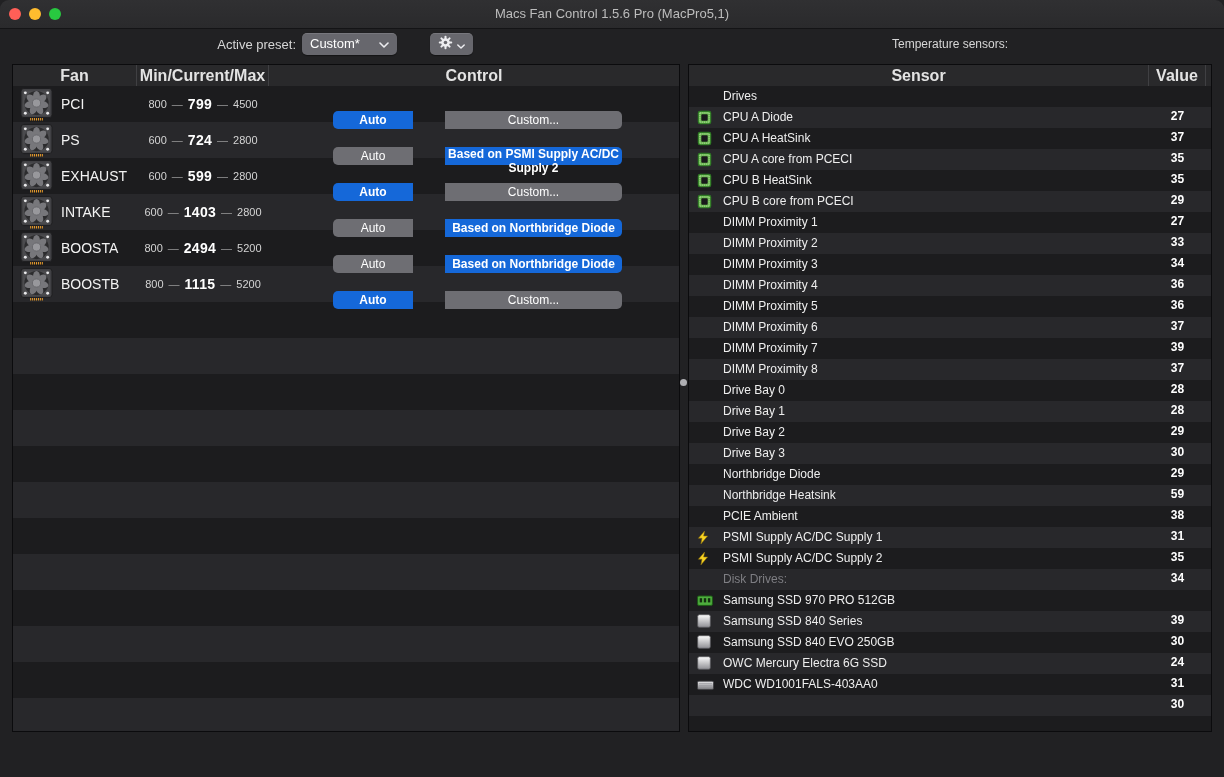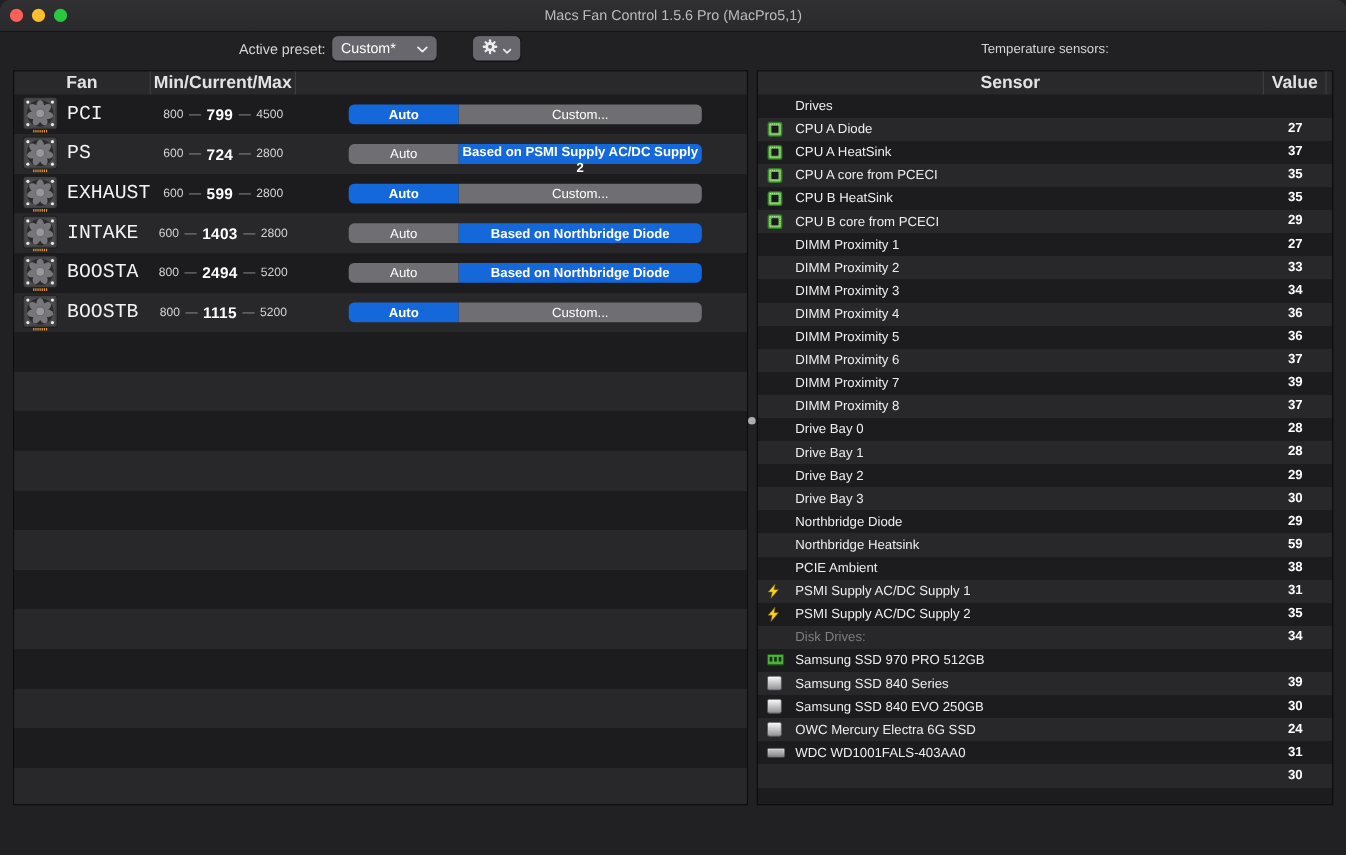--- a/index.html
+++ b/index.html
@@ -36,28 +36,28 @@
   .thead{position:relative;height:21px;background:#29292b;border-bottom:1px solid #111113;}
   .th{position:absolute;top:0;height:21px;line-height:21px;text-align:center;
     font-size:16px;font-weight:700;color:#e3e3e3;box-sizing:border-box;}
   .th.div{border-right:1px solid #404043;}
   .tbody{position:absolute;left:0;right:0;top:21px;bottom:0;overflow:hidden;}
   #fan-body{background:repeating-linear-gradient(180deg,#1c1c1e 0 36px,#28282b 36px 72px);}
   #sensor-body{background:repeating-linear-gradient(180deg,#1c1c1e 0 21px,#28282b 21px 42px);}
   
   .fan-row{position:relative;height:36px;}
   .fan-icon{position:absolute;left:7px;top:1px;width:33px;height:34px;}
-  .fan-name{position:absolute;left:48px;top:0;line-height:36px;font-size:18px;color:#f2f2f2;font-family:Liberation Mono, monospace;}
+  .fan-name{position:absolute;left:48px;top:0;line-height:36px;font-size:14px;color:#f2f2f2;}
   .rpm{position:absolute;left:122px;width:136px;height:36px;display:flex;align-items:center;
     justify-content:center;gap:5px;}
   .rpm .mm{font-size:11px;color:#d4d4d4;}
   .rpm .dash{font-size:11px;color:#9a9a9a;}
   .rpm .cur{font-size:14px;font-weight:700;color:#ffffff;letter-spacing:.3px;}
   .seg{position:absolute;left:304px;top:9px;width:321px;height:18px;display:flex;}
-  .seg button{border:none;height:18px;padding:0;margin:0;color:#fff;font-family:inherit;
+  .seg button{border:none;height:18px;padding:0;margin:16px;color:#fff;font-family:inherit;
     font-size:12px;cursor:default;}
   .seg .auto{width:100px;border-radius:5px 0 0 5px;}
   .seg .mode{width:221px;border-radius:0 5px 5px 0;}
   .seg .on{background:var(--accent,#1568d9);font-weight:700;}
   .seg .off{background:var(--seg-gray,#6e6e73);font-weight:400;}
   
   .sensor-row{position:relative;height:21px;}
   .s-icon{position:absolute;left:8px;top:3px;width:16px;height:15px;}
   .s-name{position:absolute;left:34px;top:0;line-height:21px;font-size:12px;color:#eeeeee;}
   .s-name.group{color:#7e7e83;}
@@ -112,20 +112,21 @@
         <path d="M1 1 L5 5 L9 1" fill="none" stroke="#ededf0" stroke-width="1.8" stroke-linecap="round" stroke-linejoin="round"></path>
       </svg>
   </span>
 </button>
 <div class="tb-label" id="temp-label">Temperature sensors:</div>
 
 <div class="table" id="fan-table">
   <div class="thead">
     <div class="th div" style="left:0;width:124px;">Fan</div>
     <div class="th div" style="left:124px;width:132px;">Min/Current/Max RPM</div>
+    <div class="th" style="left:256px;width:410px;">Control</div>
   </div>
   <div class="tbody" id="fan-body">
       <div class="fan-row">
         <span class="fan-icon"><svg width="33" height="34" viewBox="0 0 34 35">
             <rect x="1" y="1.5" width="32" height="30" rx="3" fill="#414144" stroke="#1e1e20"></rect>
             <rect x="3" y="3.5" width="28" height="26" rx="2" fill="#4b4b4e"></rect>
             <circle cx="17" cy="16.5" r="12.5" fill="#2c2c2e"></circle>
             <g fill="#77777b">
               <ellipse cx="17" cy="10" rx="3.6" ry="6"></ellipse>
               <ellipse cx="17" cy="10" rx="3.6" ry="6" transform="rotate(51 17 16.5)"></ellipse>

